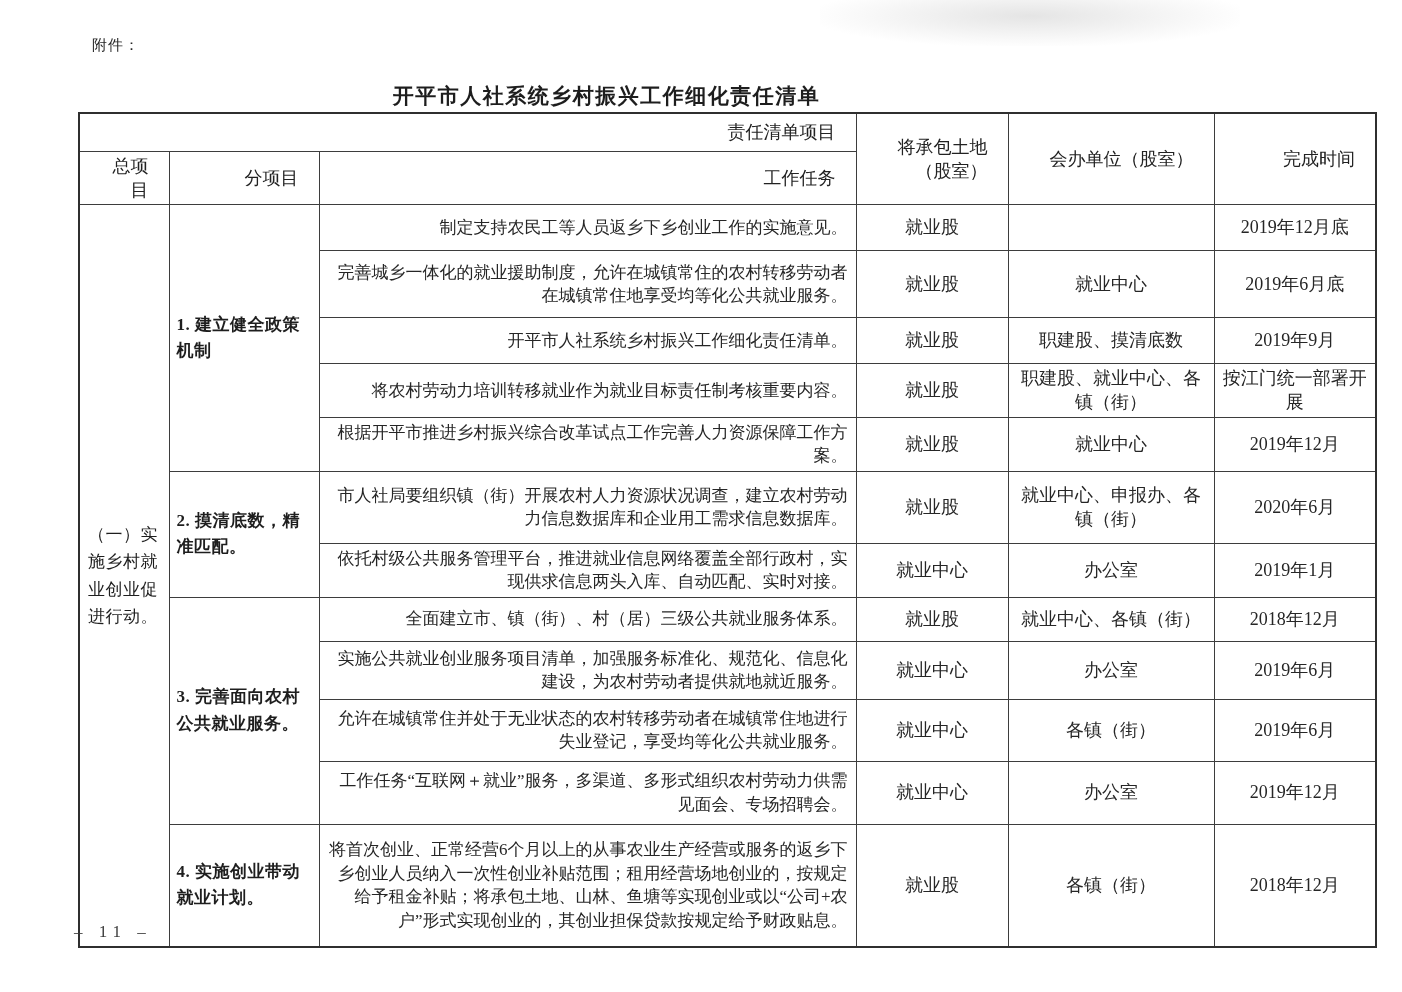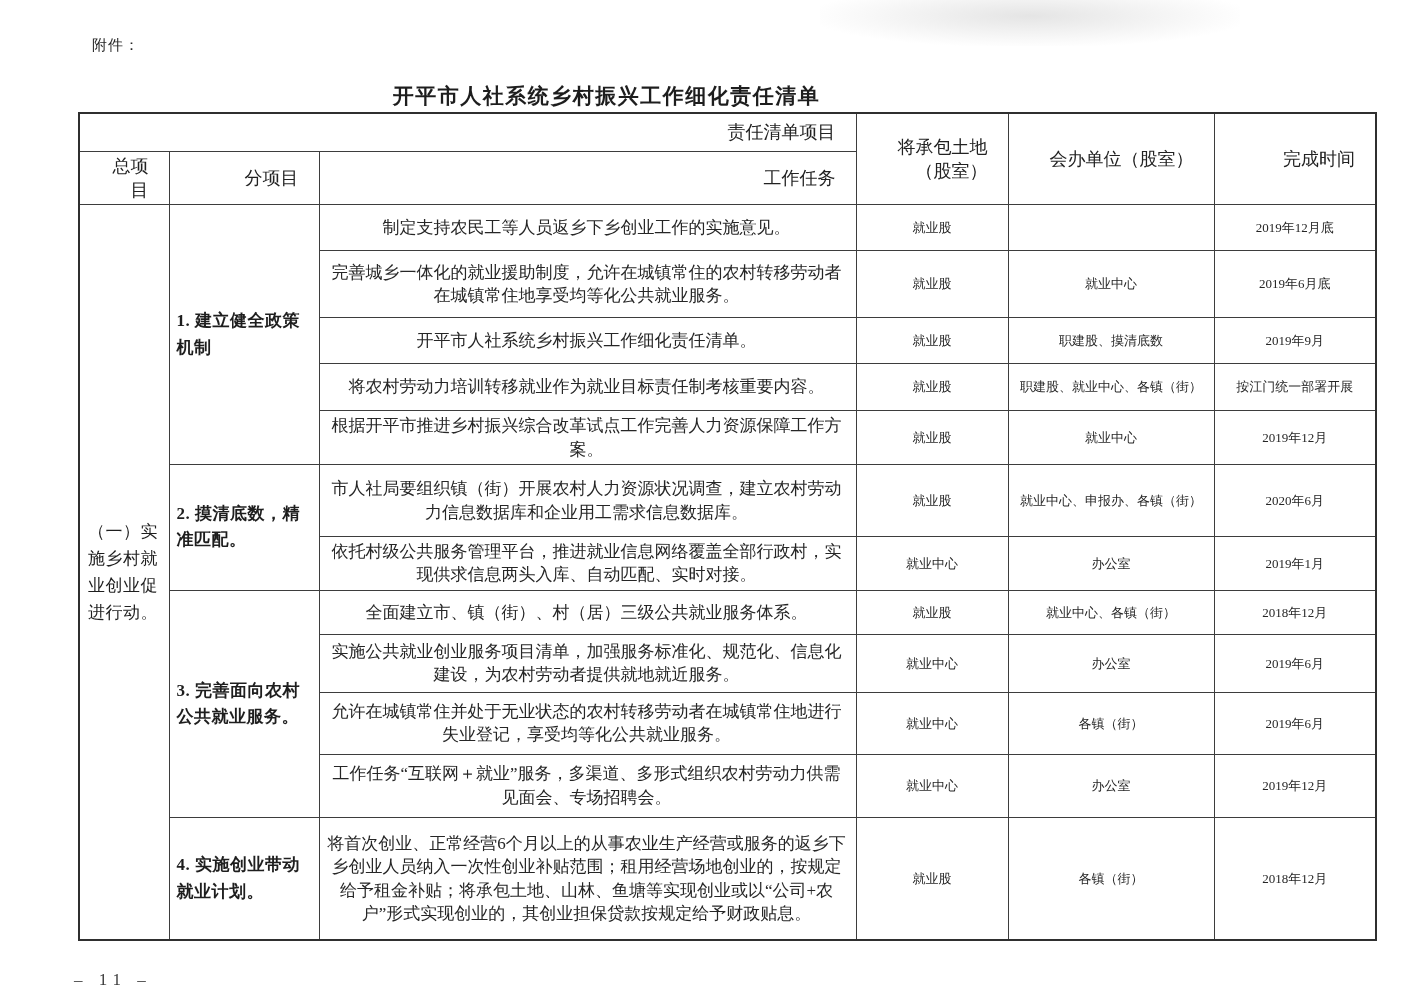--- a/index.html
+++ b/index.html
@@ -60,27 +60,27 @@
     font-size: 18px;
     text-align: right;
     vertical-align: middle;
     padding: 2px 20px;
     line-height: 1.35;
     color: #222;
     margin-top: 12px;
   }
   td.task-cell {
     font-size: 17px;
-    text-align: center;
+    text-align: right;
     vertical-align: middle;
     padding: 3px 8px 3px 6px;
     line-height: 1.38;
   }
   td.center-cell {
-    font-size: 13px;
+    font-size: 18px;
     text-align: center;
     vertical-align: middle;
     padding: 2px 8px;
     line-height: 1.35;
   }
   td.sub-cell {
     font-size: 17px;
     font-weight: bold;
     text-align: left;
     vertical-align: middle;
@@ -100,21 +100,20 @@
     letter-spacing: 0.5px;
     color: #1e1e1e;
   }
   .page-number {
     position: absolute;
     top: 922px;
     left: 74px;
     font-size: 17px;
     letter-spacing: 6px;
     color: #3c3c3c;
-    margin-top: 48px;
   }
 </style>
 </head>
 <body>
 
 <div class="scan-smudge"></div>
 
 <div class="attachment">附件：</div>
 
 <div class="doc-title">开平市人社系统乡村振兴工作细化责任清单</div>

